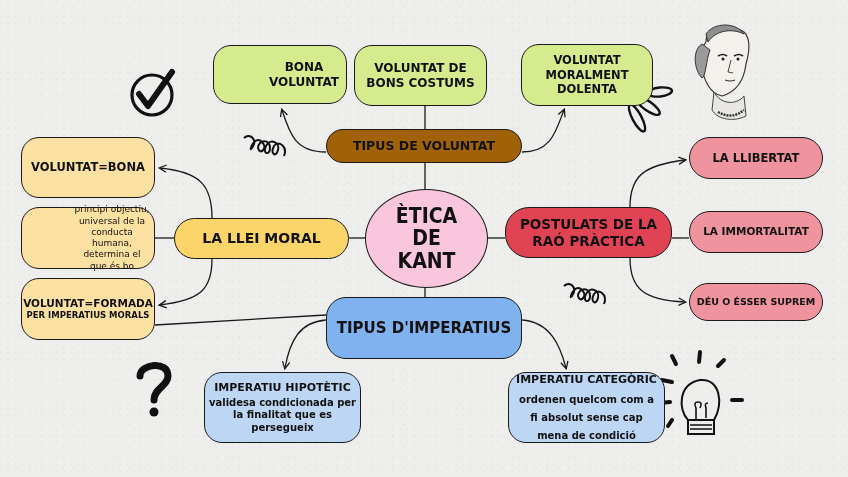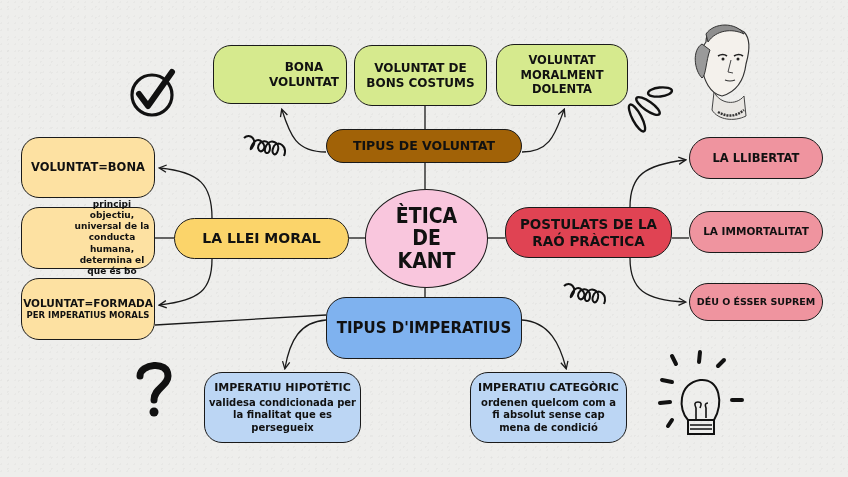--- a/index.html
+++ b/index.html
@@ -29,21 +29,21 @@
     .blue-main { background: #7fb2ef; border-radius: 20px; font-size: 15px; }
     .blue-light { background: #bcd6f4; border-radius: 18px; font-size: 10.5px; }
     .center {
       position: absolute; left: 365px; top: 189px; width: 123px; height: 99px;
       border: 1.6px solid #1a1a1a; border-radius: 50%; background: #f9c6dd;
       box-sizing: border-box;
       display: flex; flex-direction: column; align-items: center; justify-content: center;
       font-family: "DejaVu Sans Condensed", "DejaVu Sans", sans-serif;
       font-weight: bold; font-size: 21px; line-height: 1.05;
     }
-    .small { font-size: 9.5px; font-weight: bold; padding-left: 48px; }
+    .small { font-size: 9.5px; font-weight: normal; padding-left: 48px; }
     .sub { font-size: 10px; font-weight: bold; }
     .deco { position: absolute; }
   </style>
 </head>
 <body>
 
 <svg class="connectors" viewBox="0 0 848 477">
   <defs>
     <marker id="arr" viewBox="0 0 10 10" refX="8" refY="5" markerWidth="7" markerHeight="7" orient="auto-start-reverse">
       <path d="M1 1 L9 5 L1 9" fill="none" stroke="#1a1a1a" stroke-width="1.4"></path>
@@ -129,21 +129,21 @@
   <path d="M32 77 h22 M32 81 h22" stroke="#111" stroke-width="1.5"></path>
 </svg>
 
 <div class="node green-light" style="left:213px;top:45px;width:134px;height:59px;padding-left:48px;">
   <span>BONA VOLUNTAT</span>
 </div>
 <div class="node green-light" style="left:354px;top:45px;width:133px;height:61px;">
   <span>VOLUNTAT DE</span>
   <span>BONS COSTUMS</span>
 </div>
-<div class="node green-light" style="left:496px;top:44px;width:132px;height:62px;font-size:11.5px;">
+<div class="node green-light" style="left:521px;top:44px;width:132px;height:62px;font-size:11.5px;">
   <span>VOLUNTAT</span>
   <span>MORALMENT</span>
   <span>DOLENTA</span>
 </div>
 <div class="node green-dark" style="left:326px;top:129px;width:196px;height:34px;">
   <span>TIPUS DE VOLUNTAT</span>
 </div>
 
 <div class="center">
   <span>ÈTICA</span>
@@ -184,18 +184,18 @@
 
 <div class="node blue-main" style="left:326px;top:297px;width:196px;height:62px;">
   <span>TIPUS D'IMPERATIUS</span>
 </div>
 <div class="node blue-light" style="left:204px;top:372px;width:157px;height:71px;">
   <span style="font-size:11px;margin-bottom:2px;">IMPERATIU HIPOTÈTIC</span>
   <span class="sub">validesa condicionada per</span>
   <span class="sub">la finalitat que es</span>
   <span class="sub">persegueix</span>
 </div>
-<div class="node blue-light" style="left:470px;top:372px;width:157px;height:71px;">
+<div class="node blue-light" style="left:508px;top:372px;width:157px;height:71px;justify-content:space-between;">
   <span style="font-size:11px;margin-bottom:2px;">IMPERATIU CATEGÒRIC</span>
   <span class="sub">ordenen quelcom com a</span>
   <span class="sub">fi absolut sense cap</span>
   <span class="sub">mena de condició</span>
 </div>
 
 </body></html>

